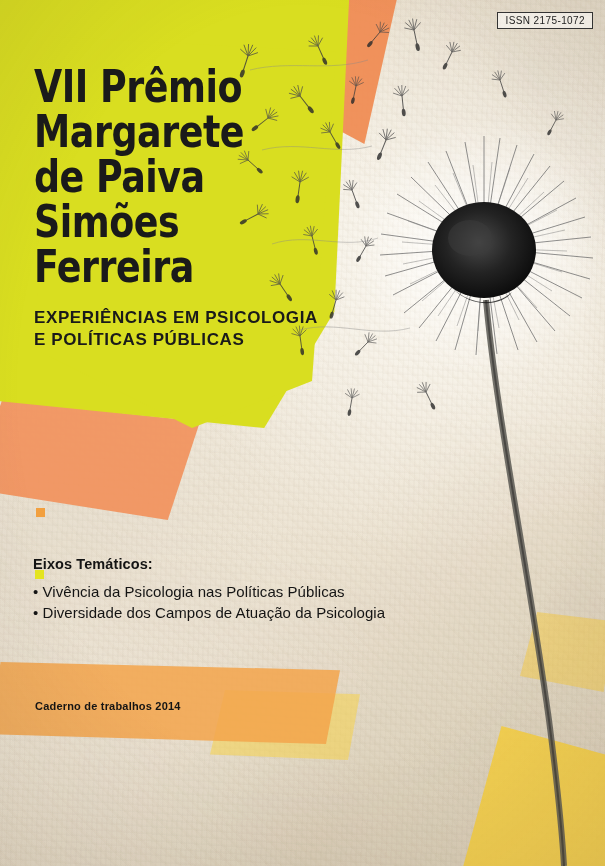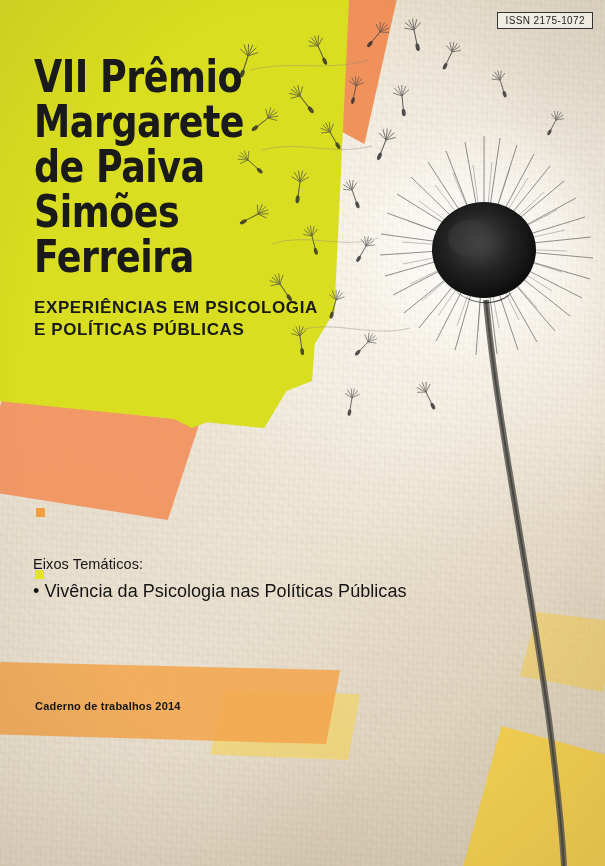--- a/index.html
+++ b/index.html
@@ -136,21 +136,21 @@
     padding: 2px 7px;
     font-size: 10px;
     letter-spacing: .4px;
     color: #1d1d1d;
     font-family: "Liberation Sans", sans-serif;
   }
 
   
   .title-block {
     position: absolute;
-    left: 34px; top: 54px;
+    left: 34px; top: 64px;
     width: 330px;
   }
   .title-line {
     font-family: "DejaVu Sans Condensed", "Liberation Sans Narrow", "Liberation Sans", sans-serif;
     font-size: 44px;
     line-height: 45px;
     font-weight: 700;
     color: #1a1a1a;
     letter-spacing: -0.5px;
     transform: scaleX(.92);
@@ -184,26 +184,26 @@
 
   
   .themes {
     position: absolute;
     left: 33px; top: 556px;
     width: 430px;
     color: #141414;
   }
   .themes-title {
     font-size: 14.5px;
-    font-weight: 400;
+    font-weight: 700;
     margin-bottom: 9px;
     letter-spacing: .1px;
   }
   .theme-item {
-    font-size: 18px;
+    font-size: 15px;
     line-height: 21px;
     letter-spacing: .05px;
   }
 
   
   .footer-title {
     position: absolute;
     left: 35px; top: 700px;
     font-size: 11px;
     font-weight: 700;
@@ -383,17 +383,18 @@
       <div>E POLÍTICAS PÚBLICAS</div>
     </div>
   </div>
 
   <div class="marker-dot"></div>
   <div class="marker-dot2"></div>
 
   <div class="themes">
     <div class="themes-title">Eixos Temáticos:</div>
     <div class="theme-item">• Vivência da Psicologia nas Políticas Públicas</div>
+    <div class="theme-item">• Diversidade dos Campos de Atuação da Psicologia</div>
   </div>
 
   <div class="footer-title">Caderno de trabalhos 2014</div>
 
 </div>
 
 </body></html>

